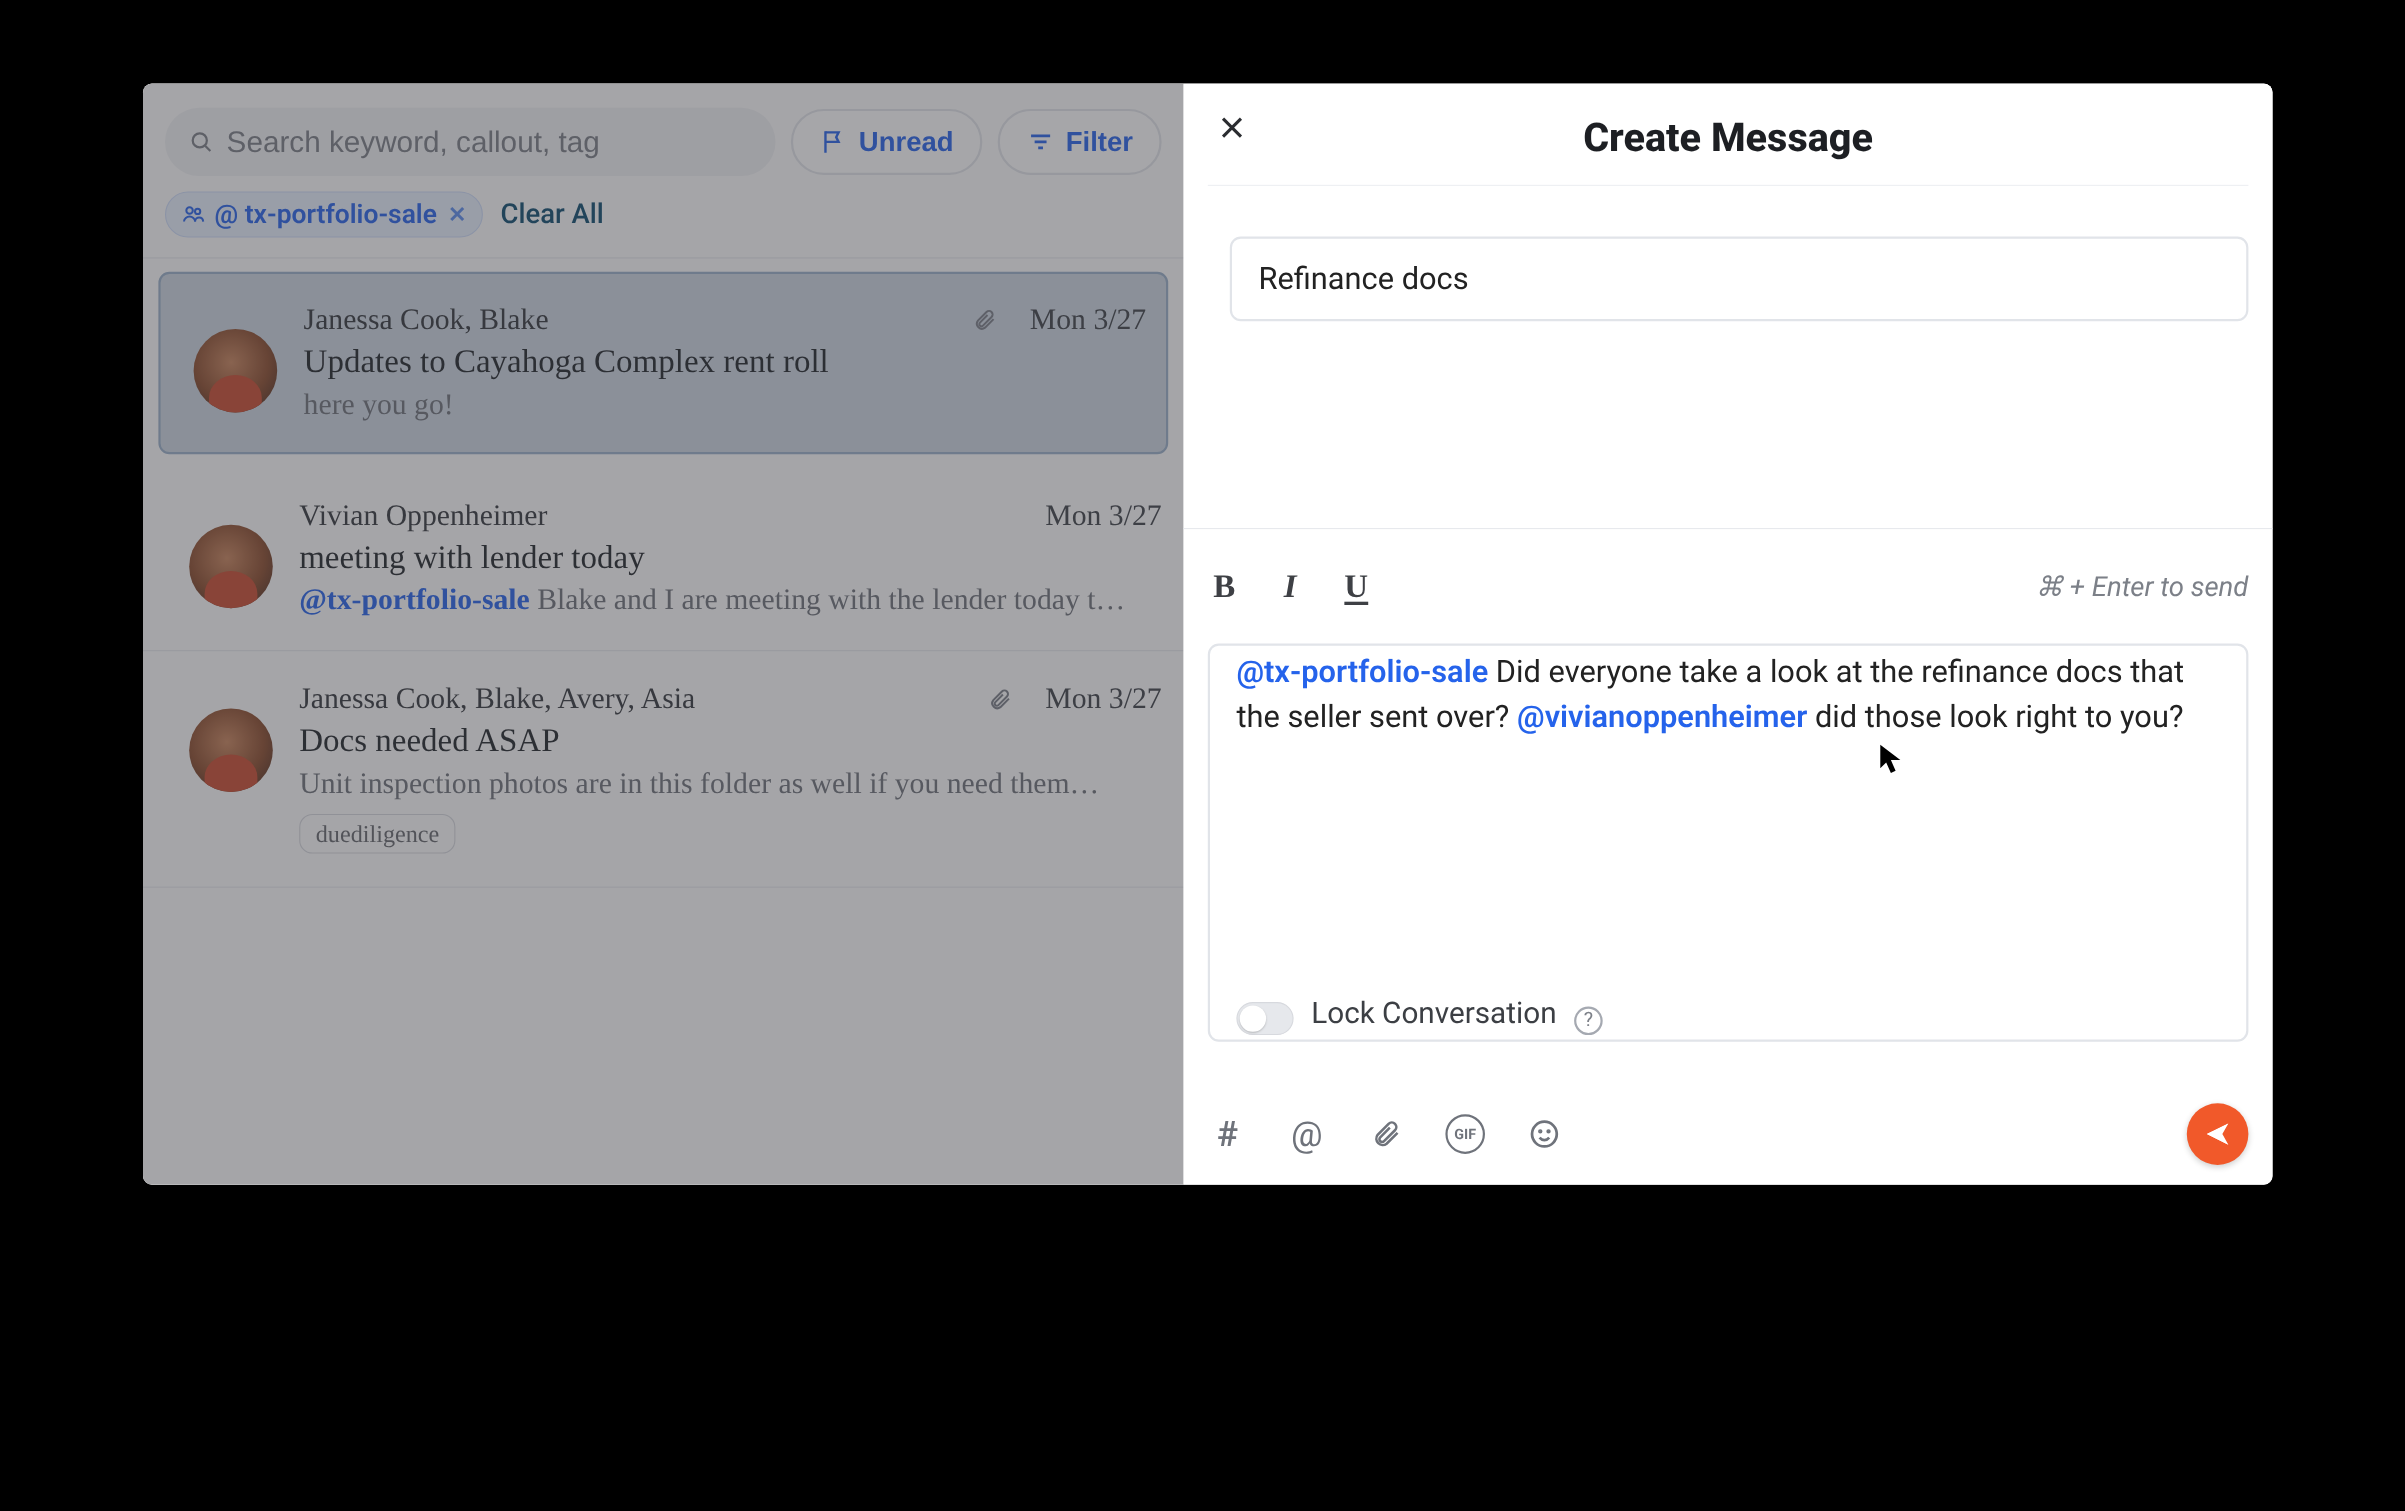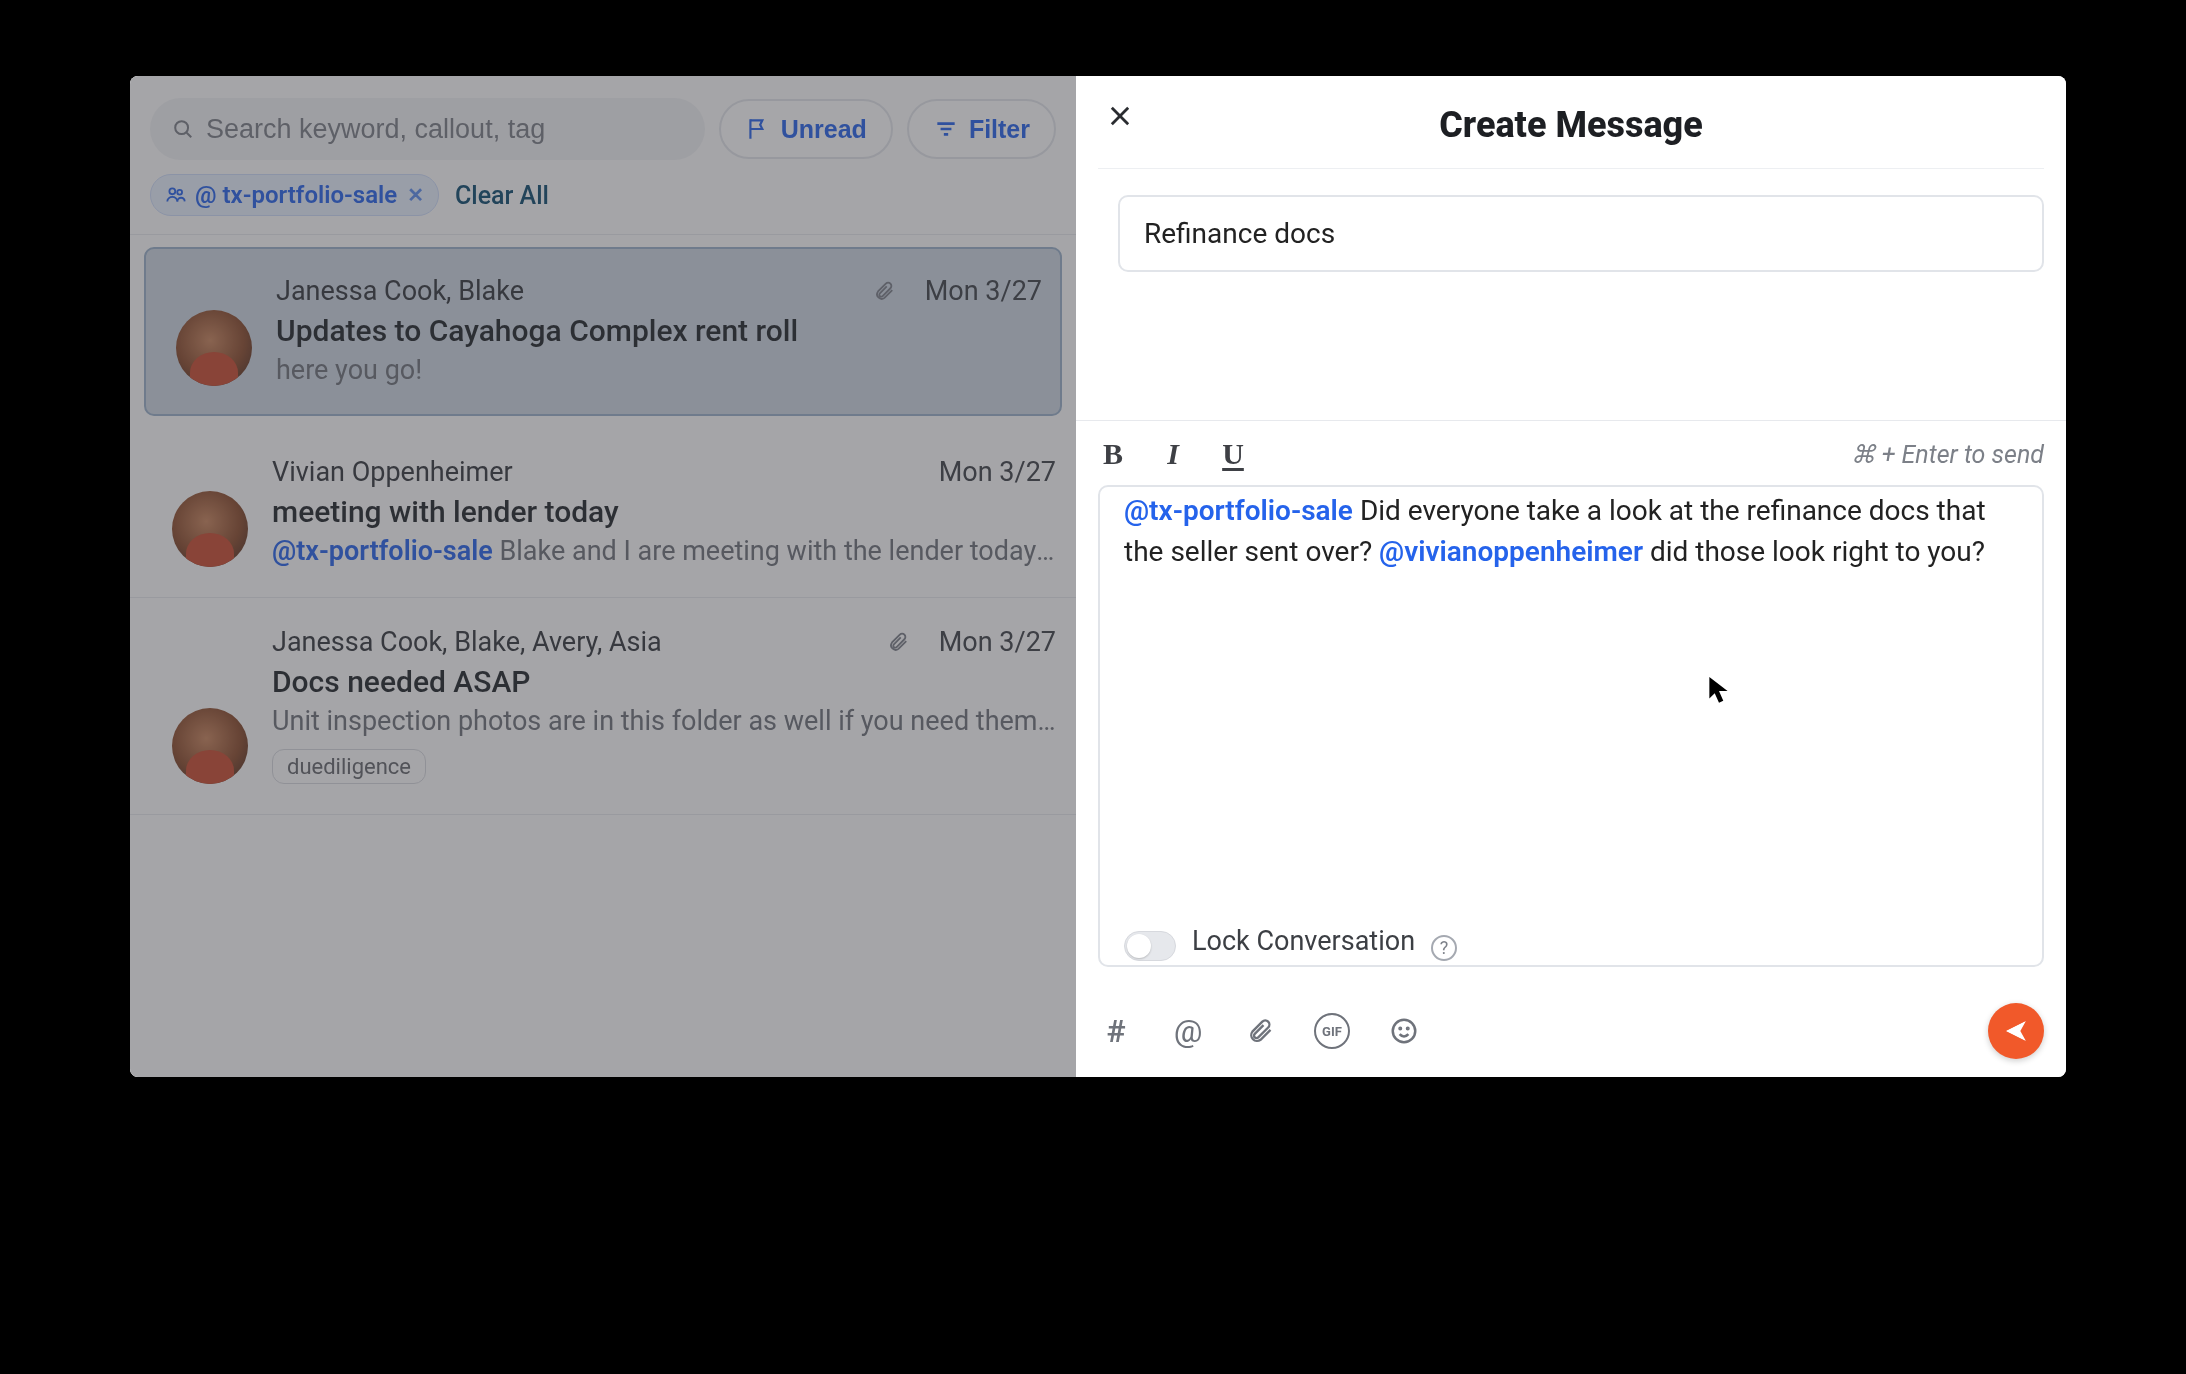--- a/index.html
+++ b/index.html
@@ -108,25 +108,26 @@
     font-weight: 500;
     cursor: pointer;
   }
   .msg-list {
     flex: 1;
     overflow-y: auto;
     border-top: 1px solid #e7e9ed;
   }
   .msg-item {
     display: flex;
-    align-items: flex-end;
+    align-items: flex-start;
     gap: 24px;
     padding: 28px 20px 30px 42px;
     border-bottom: 1px solid #e7e9ed;
     position: relative;
+    font-family: Liberation Serif, serif;
   }
   .msg-item.selected {
     background: #cdd7e2;
     border: 2px solid #99b0c9;
     border-radius: 10px;
     margin: 12px 14px;
     padding: 26px 18px 28px 30px;
   }
   .avatar {
     width: 76px;
@@ -166,20 +167,21 @@
     background: rgba(60,62,68,0.46);
     pointer-events: none;
   }
   
   .compose-panel {
     flex: 1;
     background: #fff;
     display: flex;
     flex-direction: column;
     position: relative;
+    gap: 20px;
   }
   .compose-header {
     position: relative;
     padding: 28px 0 22px 0;
     text-align: center;
     border-bottom: 1px solid #edeff2;
     margin: 0 22px;
   }
   .compose-title { font-size: 36px; font-weight: 800; color: #1d1f23; }
   .close-btn {

